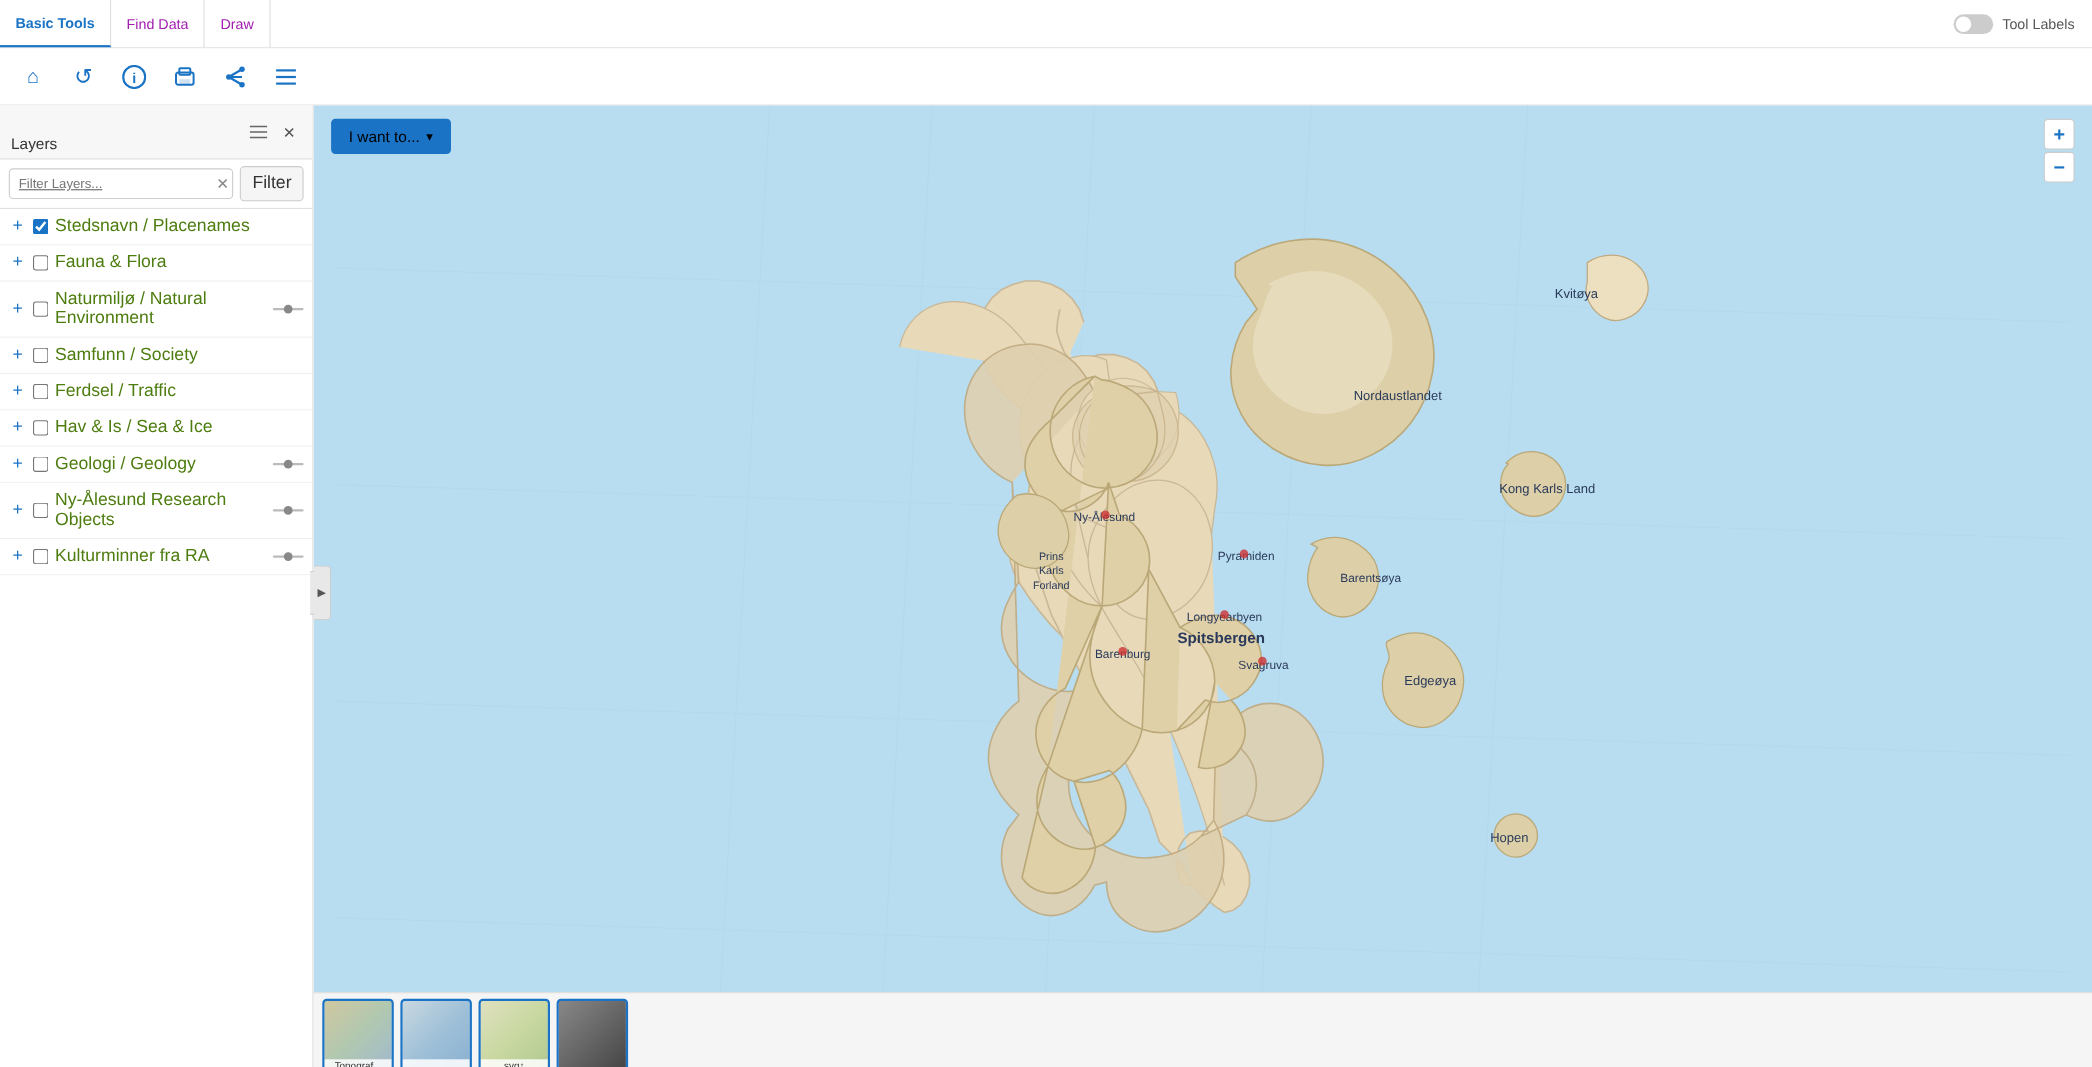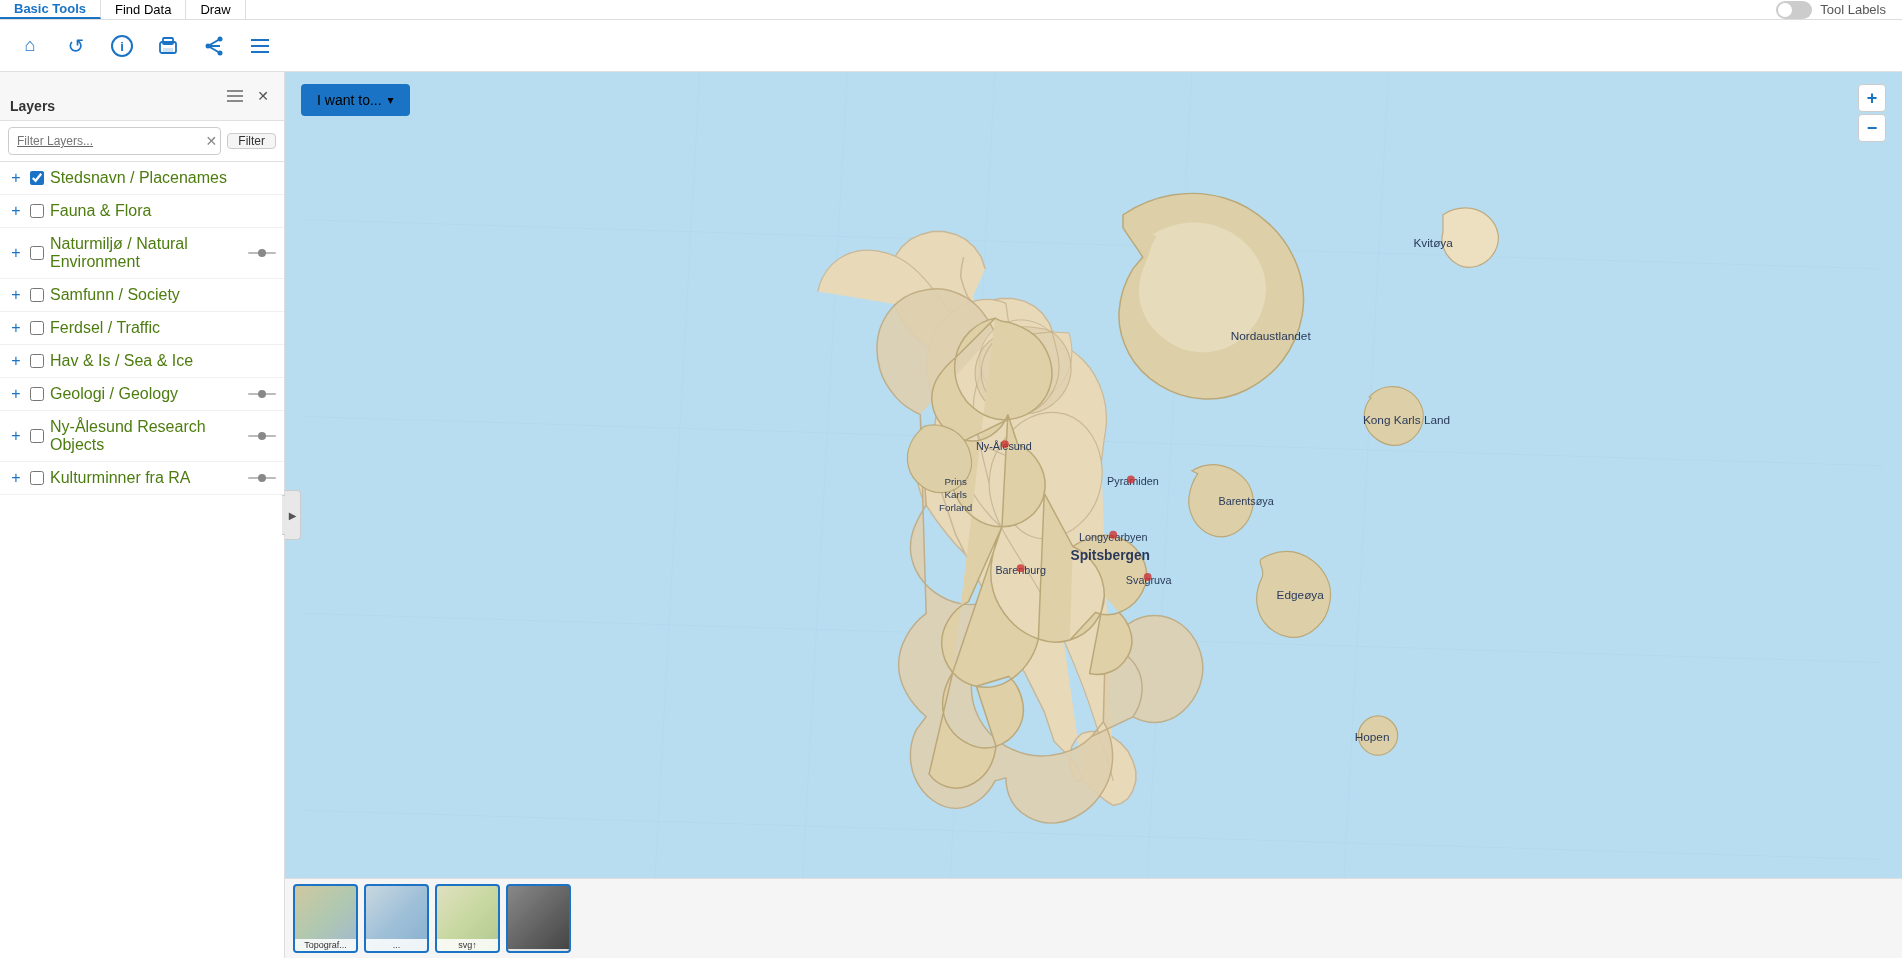--- a/index.html
+++ b/index.html
@@ -2,31 +2,31 @@
 <html><head>
   <meta charset="utf-8">
   <style>
     * { box-sizing: border-box; margin: 0; padding: 0; }
     body { font-family: Arial, sans-serif; font-size: 13px; background: #fff; overflow: hidden; width: 1902px; height: 970px; }
 
     
     .top-nav {
       display: flex;
       align-items: stretch;
-      height: 20px;
+      height: 44px;
       background: #fff;
       border-bottom: 1px solid #ddd;
     }
     .top-nav-tab {
       padding: 0 14px;
       display: flex;
       align-items: center;
       cursor: pointer;
       font-size: 13px;
-      color: #000000;
+      color: #a21caf;
       border-right: 1px solid #ddd;
     }
     .top-nav-tab.active {
       background: #fff;
       border-bottom: 2px solid #1a73c5;
       color: #1a73c5;
       font-weight: bold;
     }
     .tool-labels-area {
       margin-left: auto;
@@ -101,21 +101,21 @@
     .sidebar-header {
       display: flex;
       align-items: center;
       justify-content: space-between;
       padding: 6px 10px;
       border-bottom: 1px solid #e0e0e0;
       background: #f7f7f7;
     }
     .sidebar-title {
       font-size: 14px;
-      font-weight: bold;
+      font-weight: normal;
       color: #333;
       margin-top: 20px;
     }
     .sidebar-header-icons {
       display: flex;
       gap: 6px;
     }
     .sidebar-icon-btn {
       width: 22px;
       height: 22px;
@@ -150,27 +150,27 @@
       text-decoration: underline;
     }
     .filter-clear-btn {
       position: absolute;
       right: 4px;
       cursor: pointer;
       color: #888;
       font-size: 14px;
     }
     .filter-btn {
-      height: 16px;
+      height: 32px;
       padding: 0 10px;
       border: 1px solid #ccc;
       border-radius: 4px;
       background: #f5f5f5;
       cursor: pointer;
-      font-size: 12px;
+      font-size: 16px;
       color: #333;
     }
 
     
     .layer-list {
       flex: 1;
       overflow-y: auto;
     }
     .layer-item {
       display: flex;

